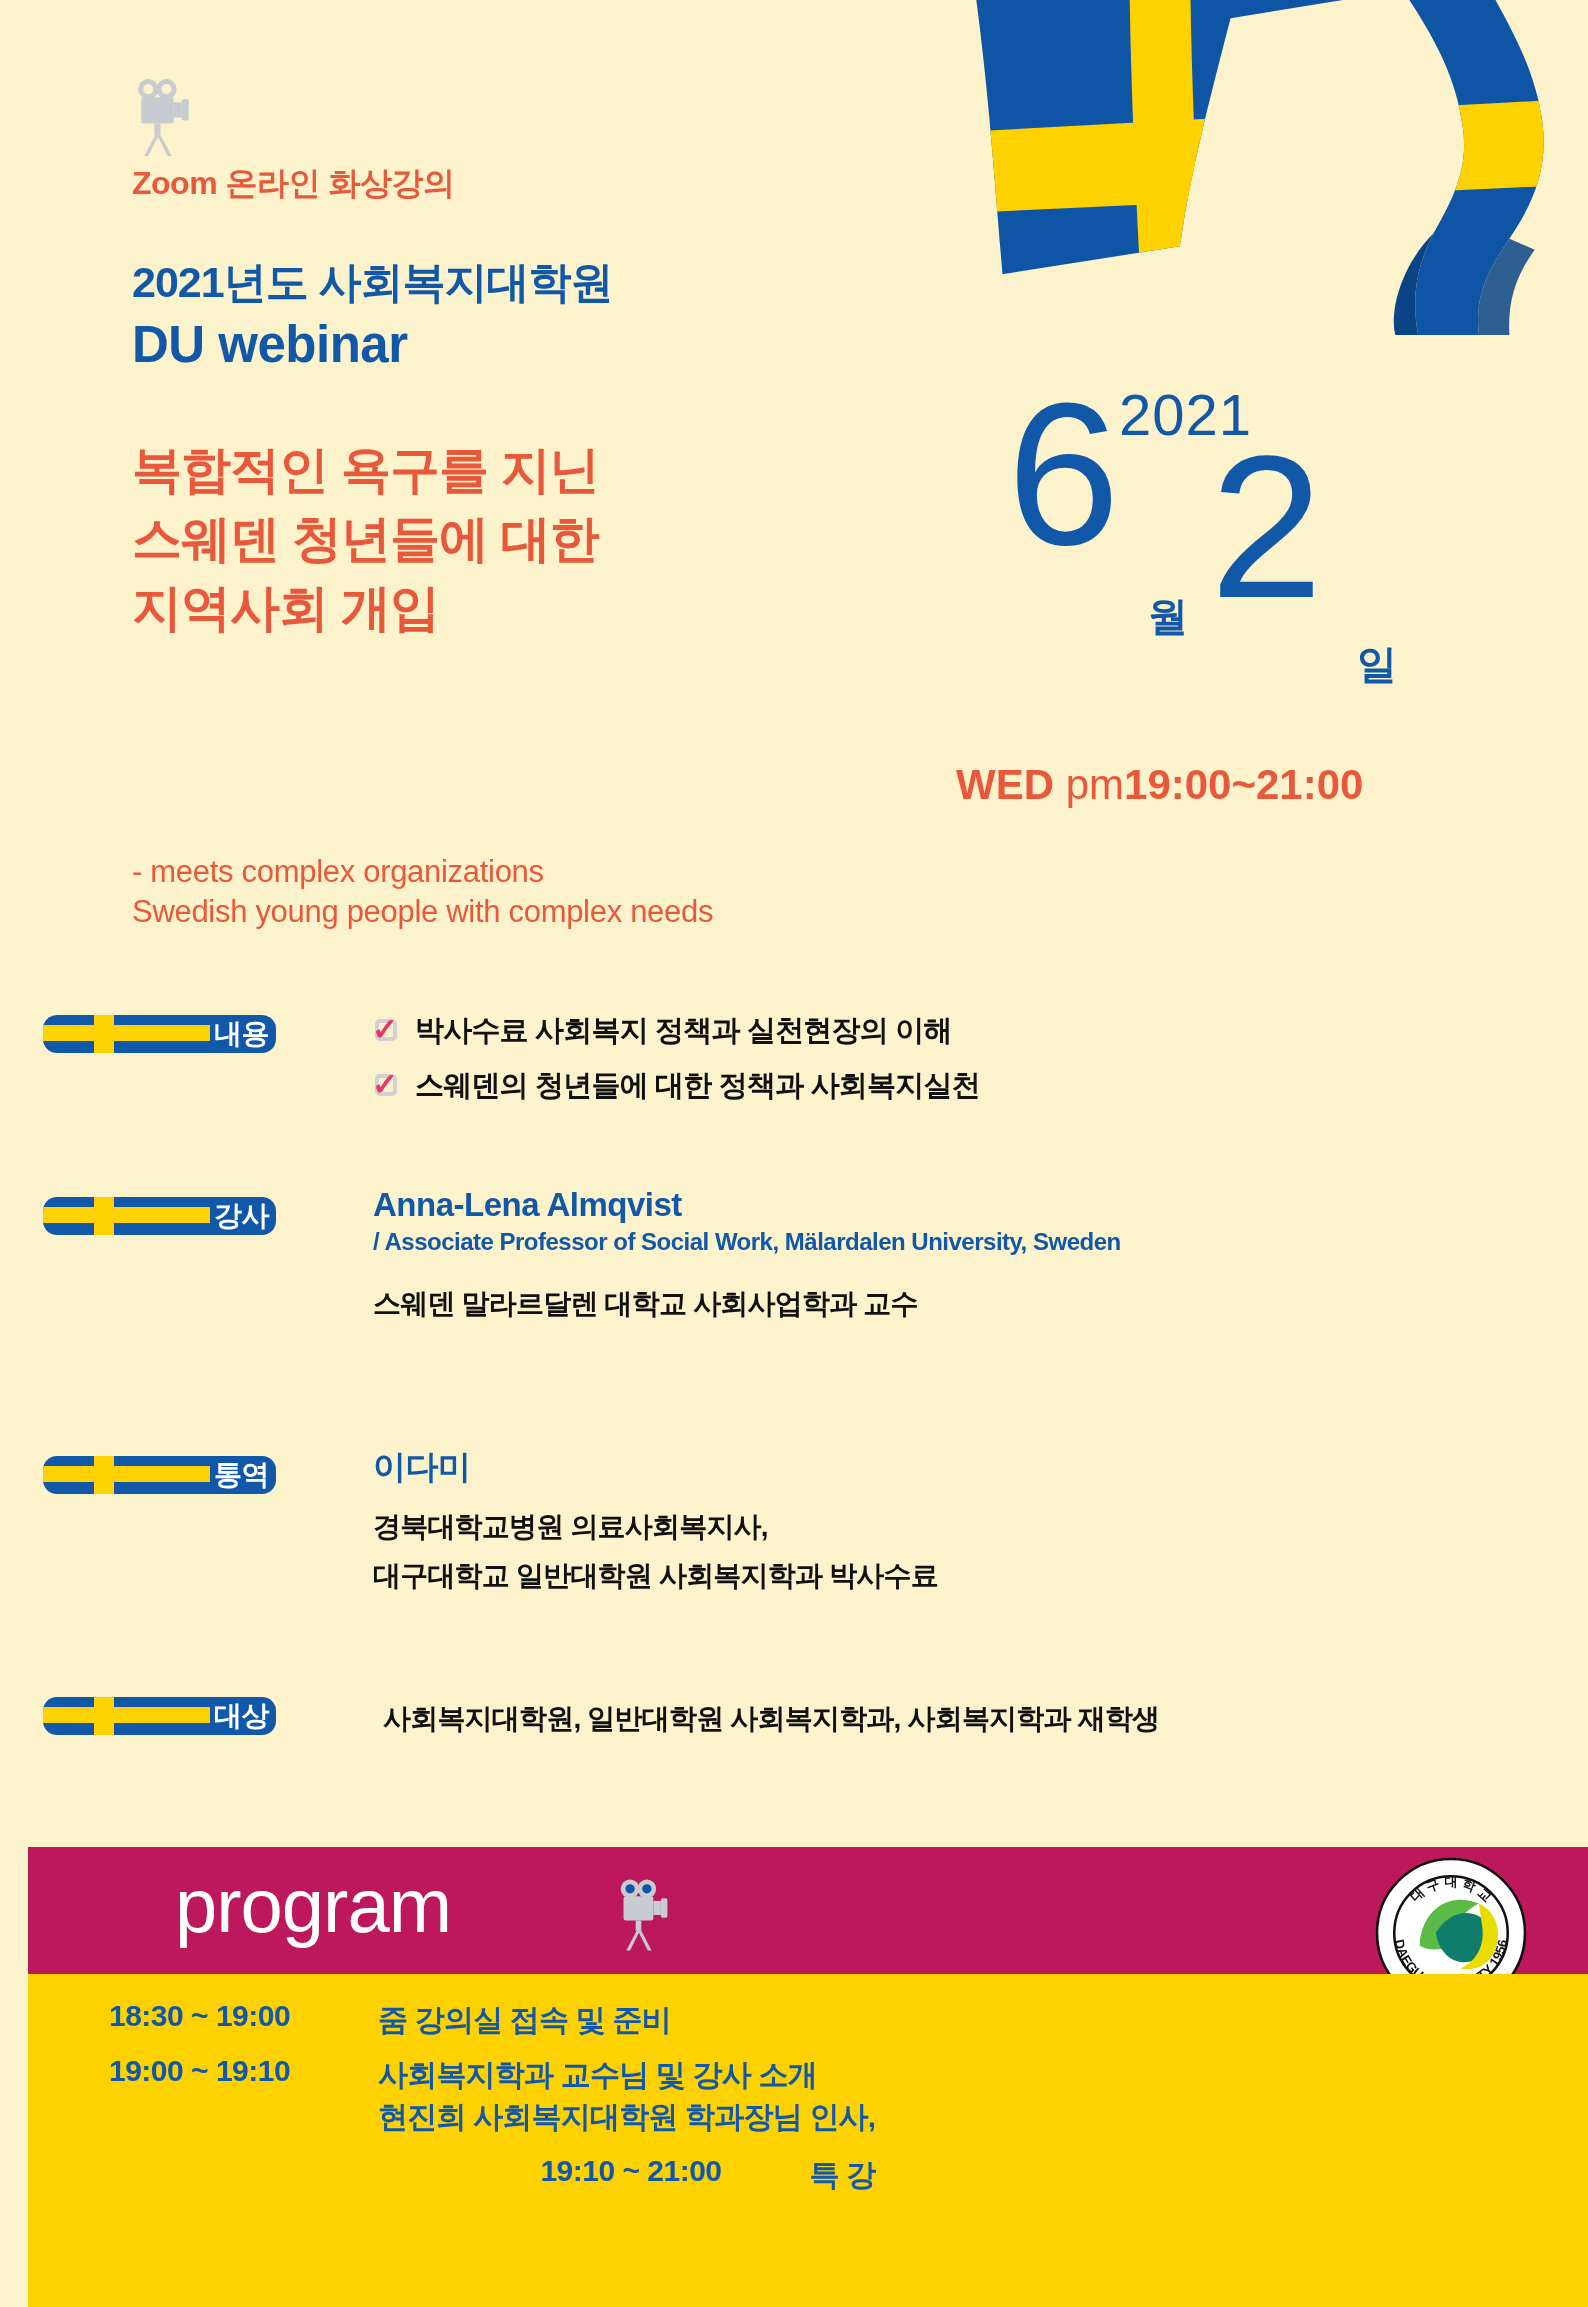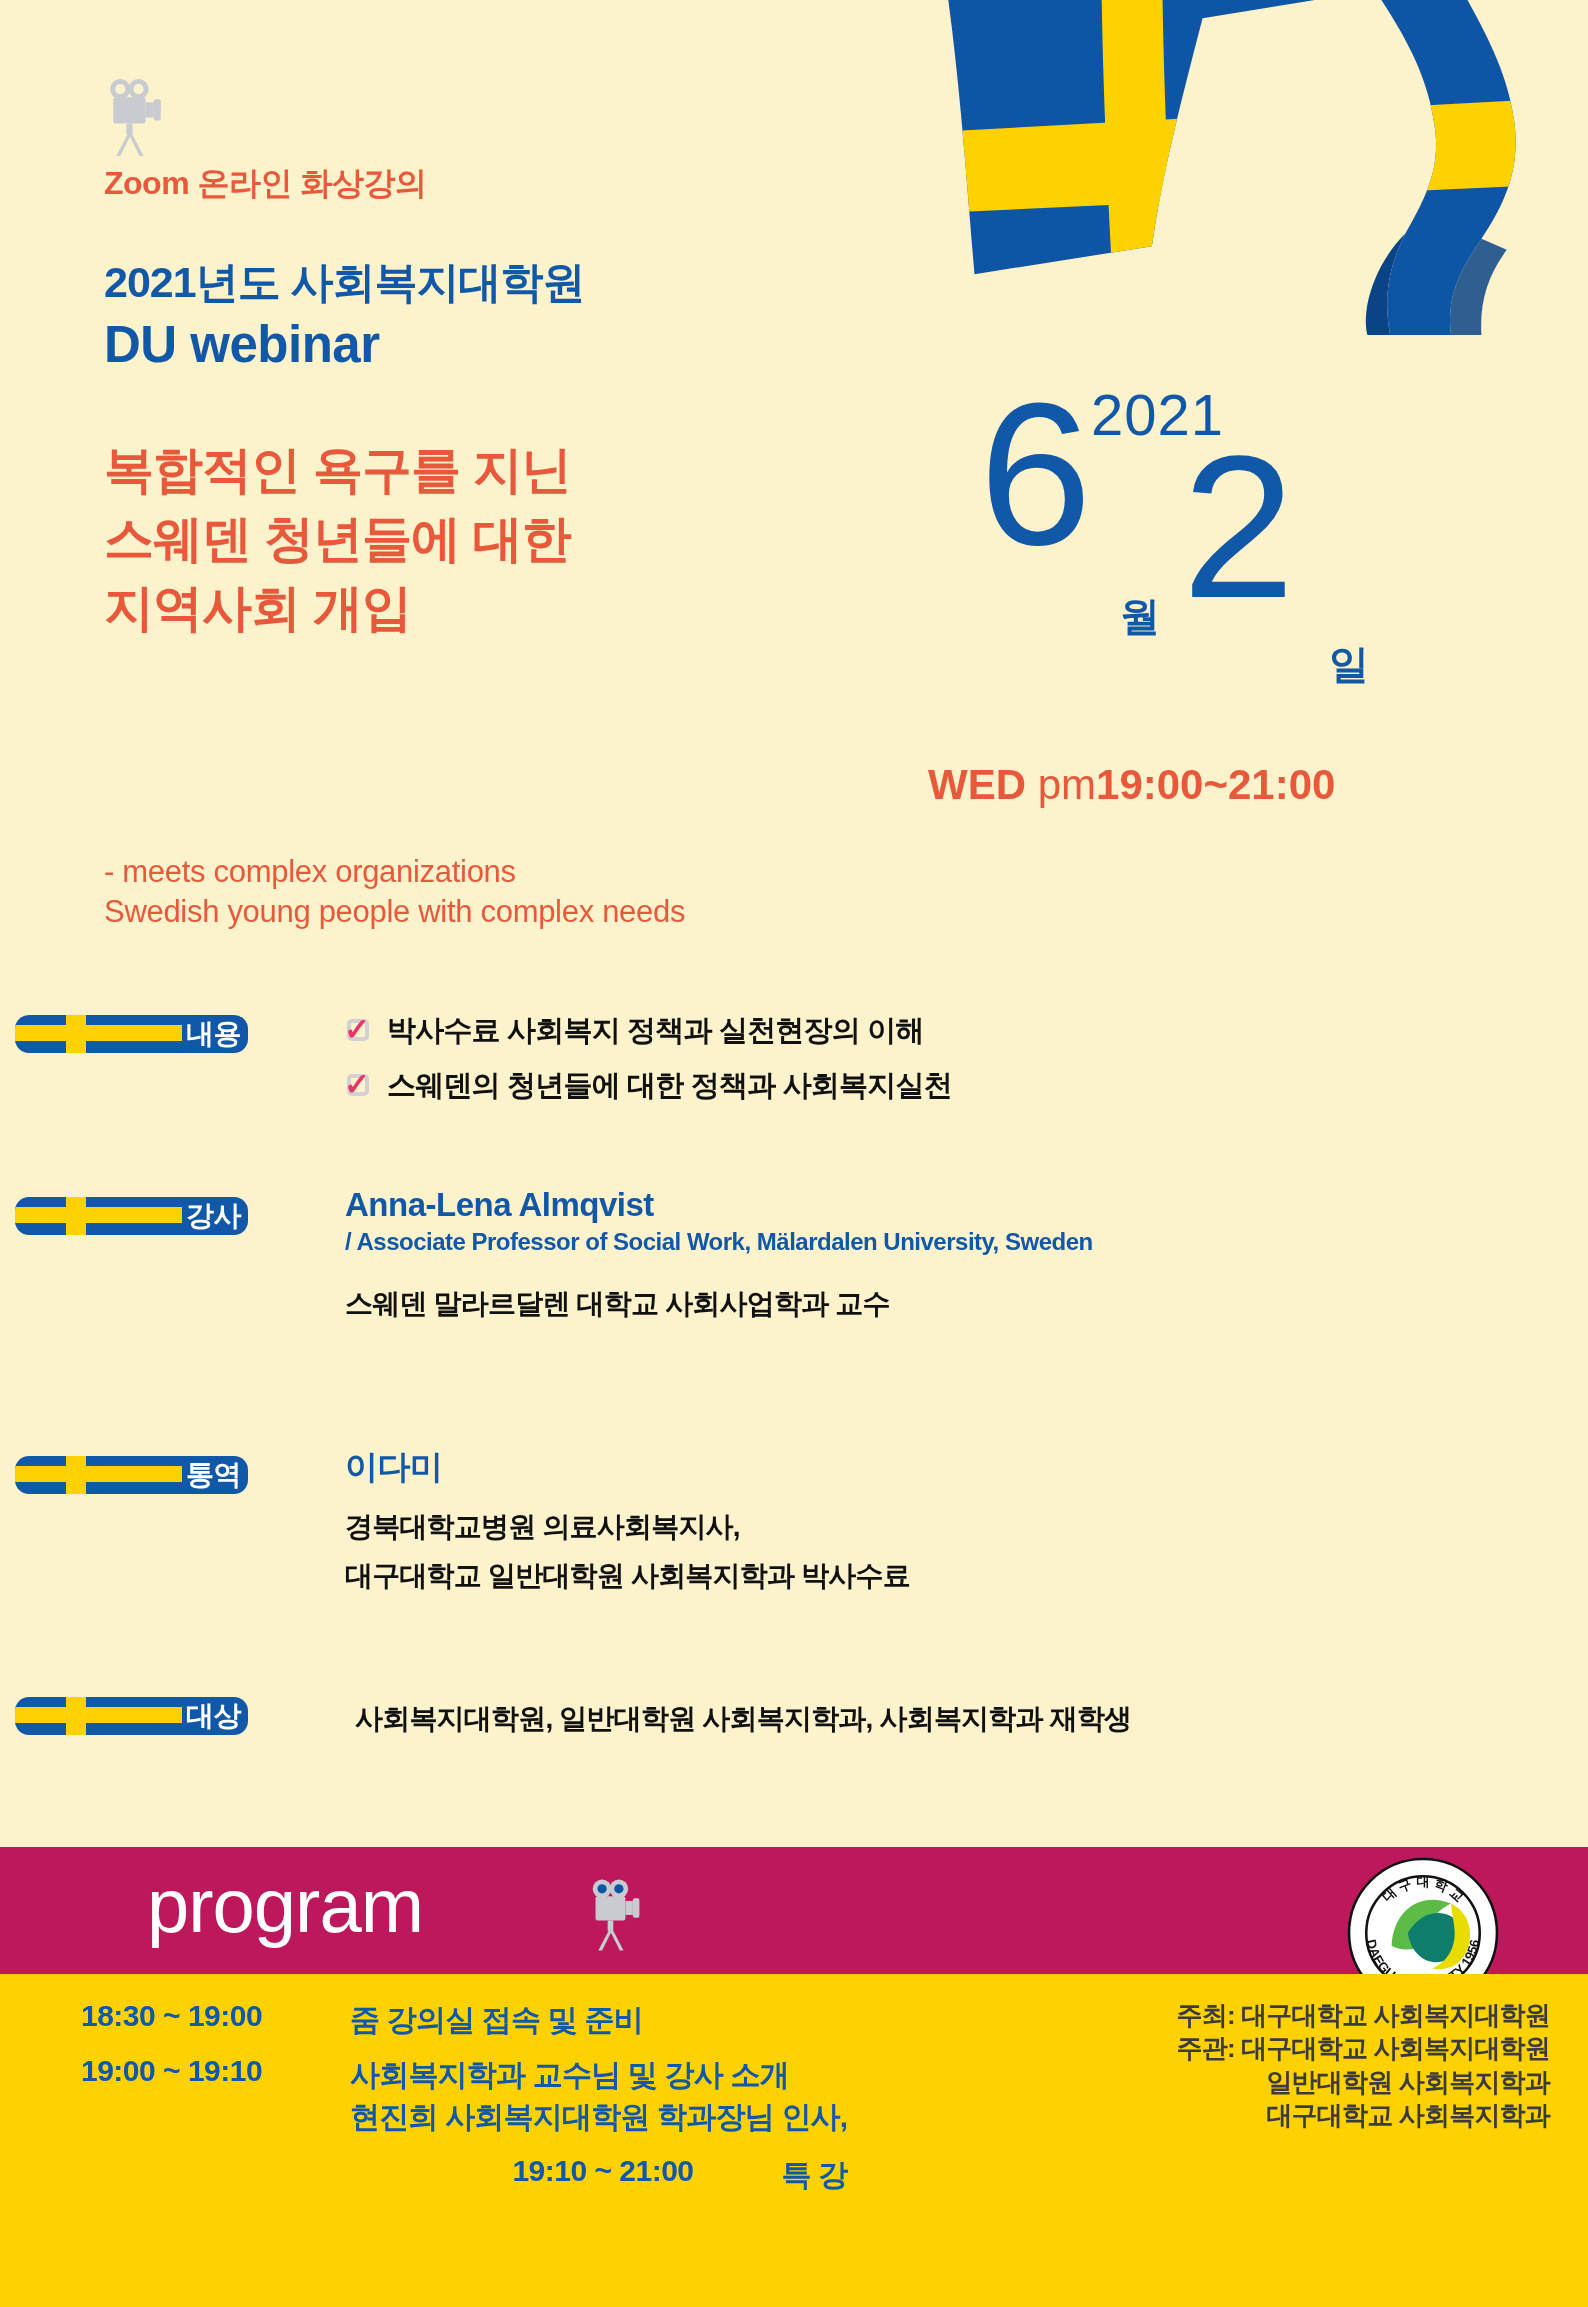--- a/index.html
+++ b/index.html
@@ -3,21 +3,21 @@
 <meta charset="utf-8">
 <style>
   html, body { margin:0; padding:0; }
   body {
     width:1588px; height:2307px;
     background:#FCF2CC;
     font-family:"Liberation Sans", sans-serif;
     position:relative;
     overflow:hidden;
   }
-  .poster { position:relative; width:1382px; height:2307px; background:#FCF2CC; }
+  .poster { position:relative; width:1382px; height:2307px; background:#FCF2CC;margin-left:28px; }
 
   
   .flag-wrap { position:absolute; left:878px; top:-30px; width:710px; height:365px; }
   .flag-wrap svg { display:block; }
 
   
   .cam-top { position:absolute; left:106px; top:76px; }
   .zoom-line {
     position:absolute; left:104px; top:162px;
     font-size:32px; font-weight:bold; color:#E8593C;
@@ -338,22 +338,16 @@
 
       <div class="sched-row" style="margin-top:15px;justify-content:flex-end;">
         <div class="sched-time">19:10 ~ 21:00</div>
         <div class="sched-desc">
           <div>특 강</div>
         </div>
       </div>
 
     </div>
 
-    <div class="orgbox">
-      <div>주최: 대구대학교 사회복지대학원</div>
-      <div>주관: 대구대학교 사회복지대학원</div>
-      <div>일반대학원 사회복지학과</div>
-      <div>대구대학교 사회복지학과</div>
-    </div>
   </div>
 
 </div>
 
 
 </body></html>

